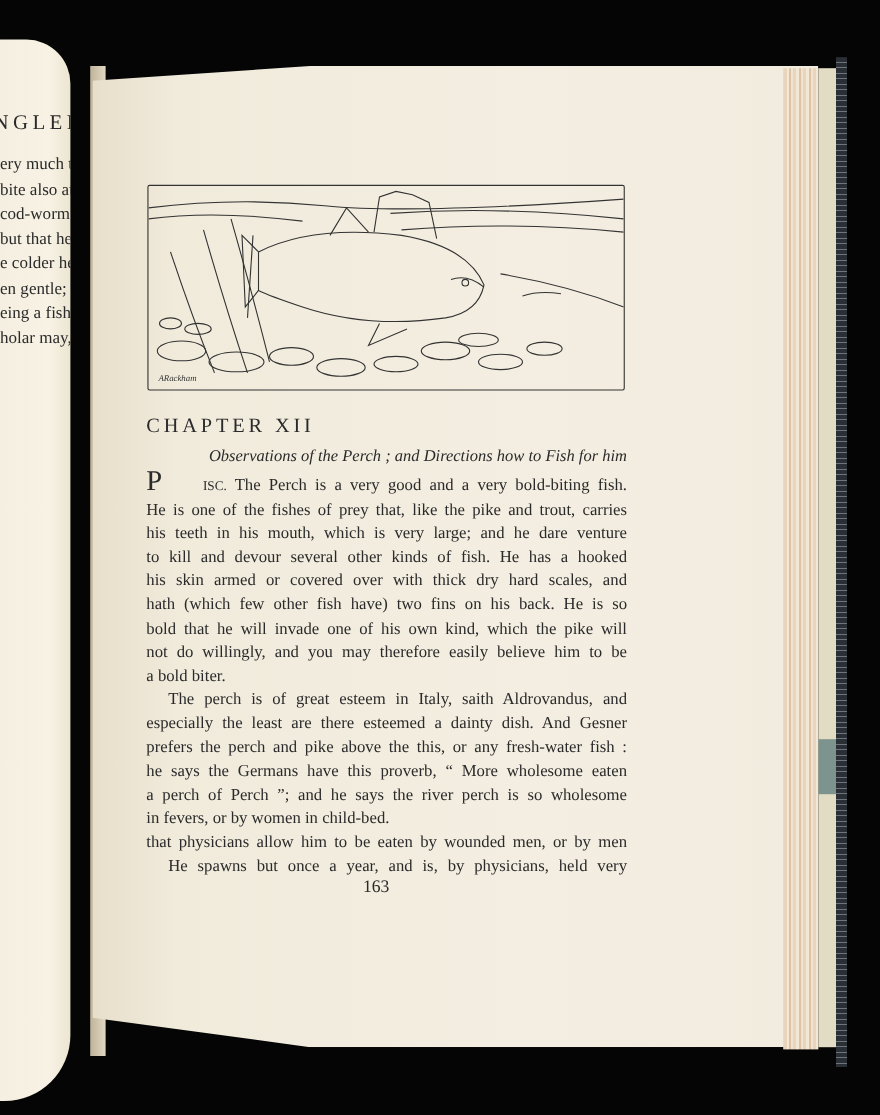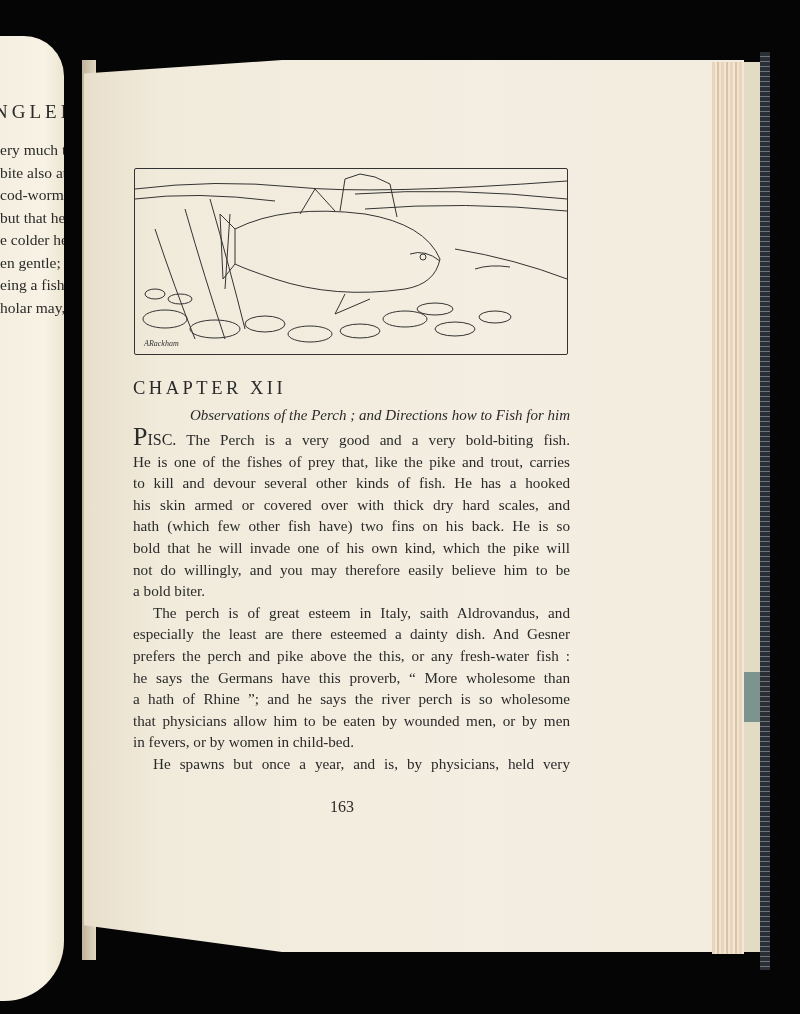--- a/index.html
+++ b/index.html
@@ -18,21 +18,21 @@
   .illustration svg{width:100%;height:100%;}
   .signature{position:absolute;left:144px;top:339px;font-size:8px;color:#333;font-style:italic;}
   .content{position:absolute;left:133px;top:378px;width:437px;color:#2a2a2a;}
   .chapter-title{text-align:left;font-size:18.5px;letter-spacing:3.5px;margin:0 0 8px 0;}
   .subtitle{text-align:right;font-style:italic;font-size:15px;margin:0 0 4px -8px;white-space:nowrap;}
   .para{font-size:15.2px;line-height:21.6px;text-align:justify;margin:0;}
   .para .line{display:block;text-align:justify;text-align-last:justify;white-space:nowrap;}
   .para .line.last{text-align-last:left;}
   .indent{padding-left:20px;}
   .dropcap{font-size:26px;line-height:18px;vertical-align:baseline;}
-  .smallcaps{font-size:16px;}
+  .smallcaps{font-size:12px;margin-left:37px;}
   .page-number{position:absolute;left:330px;top:798px;font-size:16px;color:#2a2a2a;}
 </style>
 </head>
 <body>
 
 <div class="left-page">
   <div class="lp-head">NGLER</div>
   <div class="lp-lines">
     <div class="lp-line">ery much to any pass</div>
     <div class="lp-line">bite also at a smaller</div>
@@ -86,36 +86,37 @@
 </div>
 <div class="signature">ARackham</div>
 
 <div class="content">
   <div class="chapter-title">CHAPTER XII</div>
   <div class="subtitle">Observations of the Perch ;  and Directions how to Fish for him</div>
 
   <div class="para">
     <span class="line"><span class="dropcap">P</span><span class="smallcaps">ISC.</span><span> The Perch is a very good and a very bold-biting fish.</span></span>
     <span class="line">He is one of the fishes of prey that, like the pike and trout, carries</span>
+    <span class="line">his teeth in his mouth, which is very large; and he dare venture</span>
     <span class="line">to kill and devour several other kinds of fish.  He has a hooked</span>
     <span class="line">his skin armed or covered over with thick dry hard scales, and</span>
     <span class="line">hath (which few other fish have) two fins on his back.  He is so</span>
     <span class="line">bold that he will invade one of his own kind, which the pike will</span>
     <span class="line">not do willingly, and you may therefore easily believe him to be</span>
     <span class="line last">a bold biter.</span>
   </div>
 
   <div class="para">
     <span class="line indent">The perch is of great esteem in Italy, saith Aldrovandus, and</span>
     <span class="line">especially the least are there esteemed a dainty dish.  And Gesner</span>
     <span class="line">prefers the perch and pike above the this, or any fresh-water fish :</span>
-    <span class="line">he says the Germans have this proverb, “ More wholesome than</span>
-    <span class="line">a hath of Rhine ”;  and he says the river perch is so wholesome</span>
+    <span class="line">he says the Germans have this proverb, “ More wholesome eaten</span>
+    <span class="line">a perch of Perch ”;  and he says the river perch is so wholesome</span>
+    <span class="line last">in fevers, or by women in child-bed.</span>
     <span class="line">that physicians allow him to be eaten by wounded men, or by men</span>
-    <span class="line last">in fevers, or by women in child-bed.</span>
   </div>
 
   <div class="para">
     <span class="line indent">He spawns but once a year, and is, by physicians, held very</span>
   </div>
 </div>
 
 <div class="page-number">163</div>
 
 </body></html>

